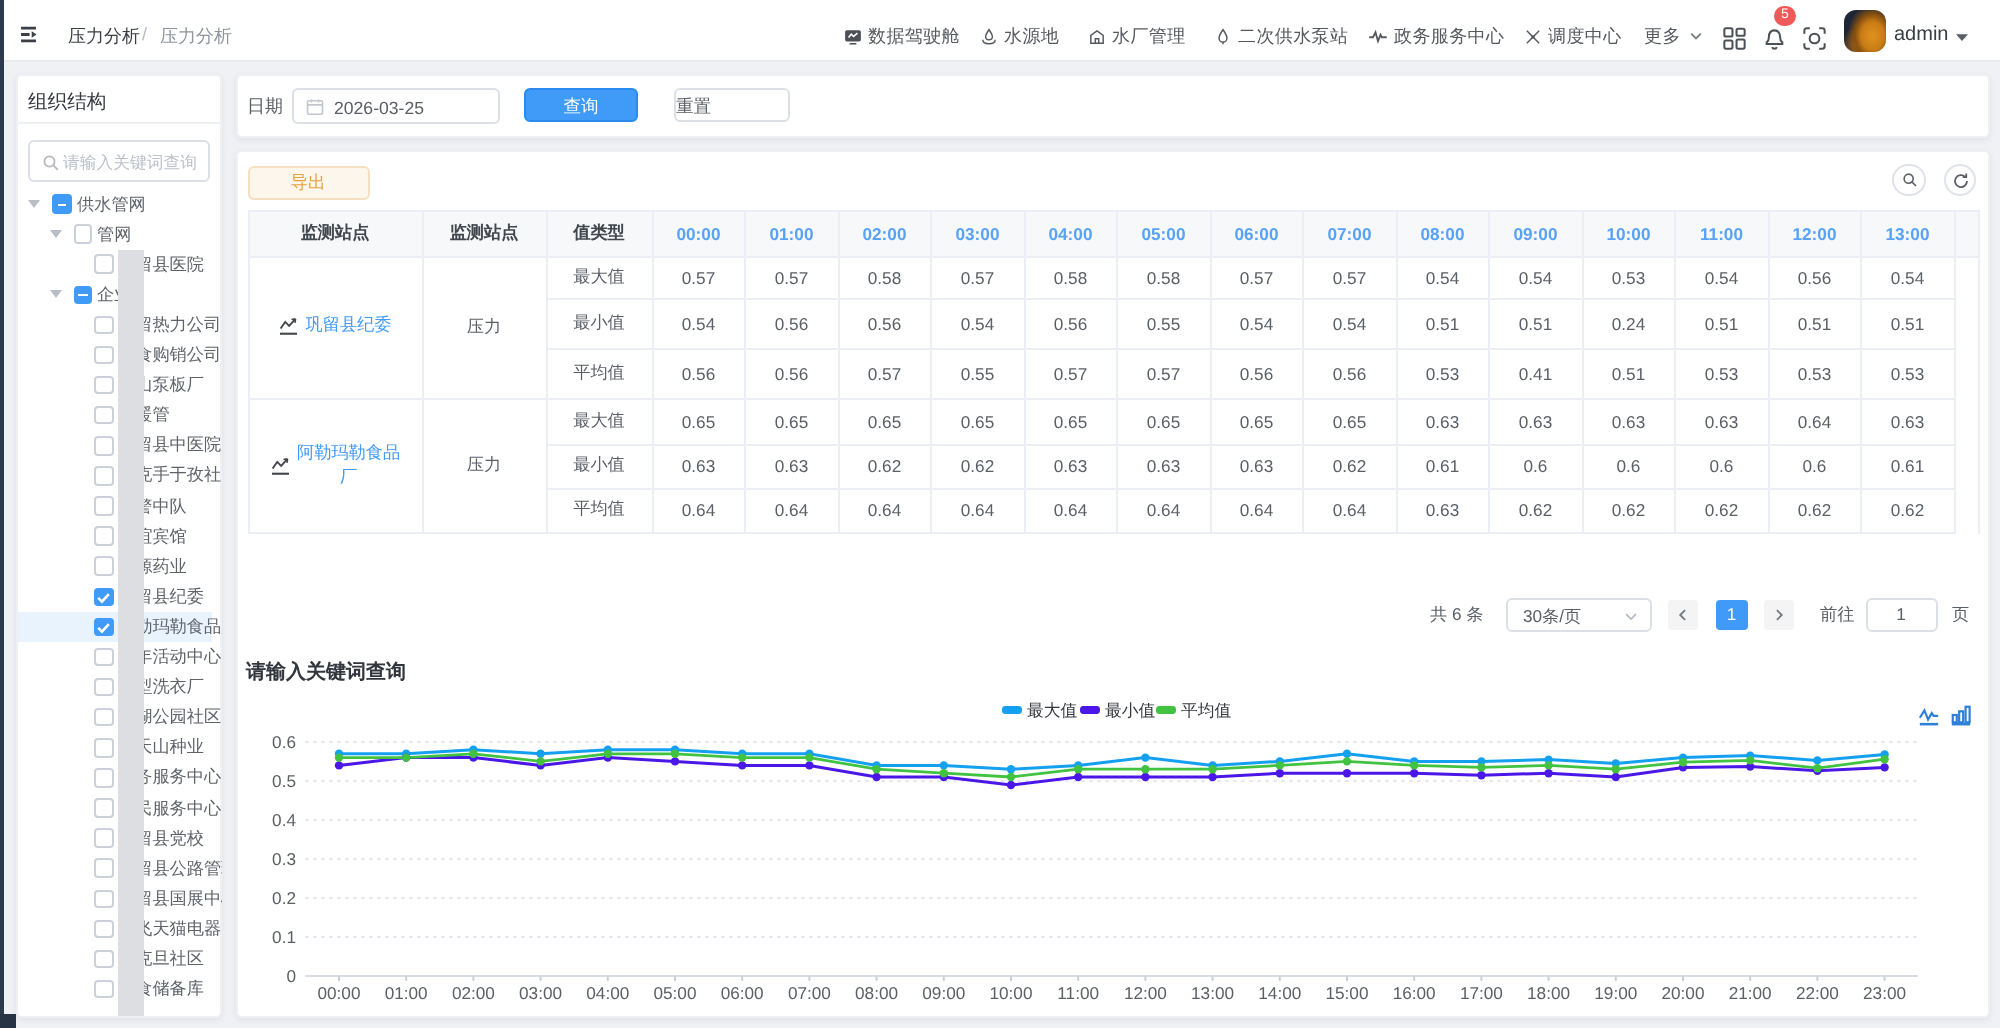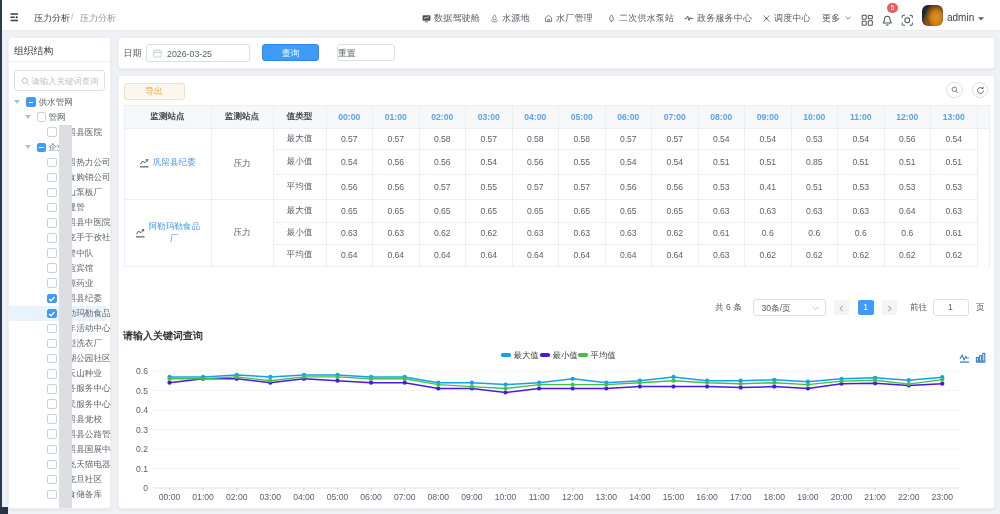--- a/index.html
+++ b/index.html
@@ -334,21 +334,21 @@
         <td>0.54</td>
         <td>0.56</td>
         <td>0.56</td>
         <td>0.54</td>
         <td>0.56</td>
         <td>0.55</td>
         <td>0.54</td>
         <td>0.54</td>
         <td>0.51</td>
         <td>0.51</td>
-        <td>0.85</td>
+        <td>0.24</td>
         <td>0.51</td>
         <td>0.51</td>
         <td>0.51</td>
       </tr>
 <tr style="height:24.5px">
         <td>平均值</td>
         <td>0.56</td>
         <td>0.56</td>
         <td>0.57</td>
         <td>0.55</td>

